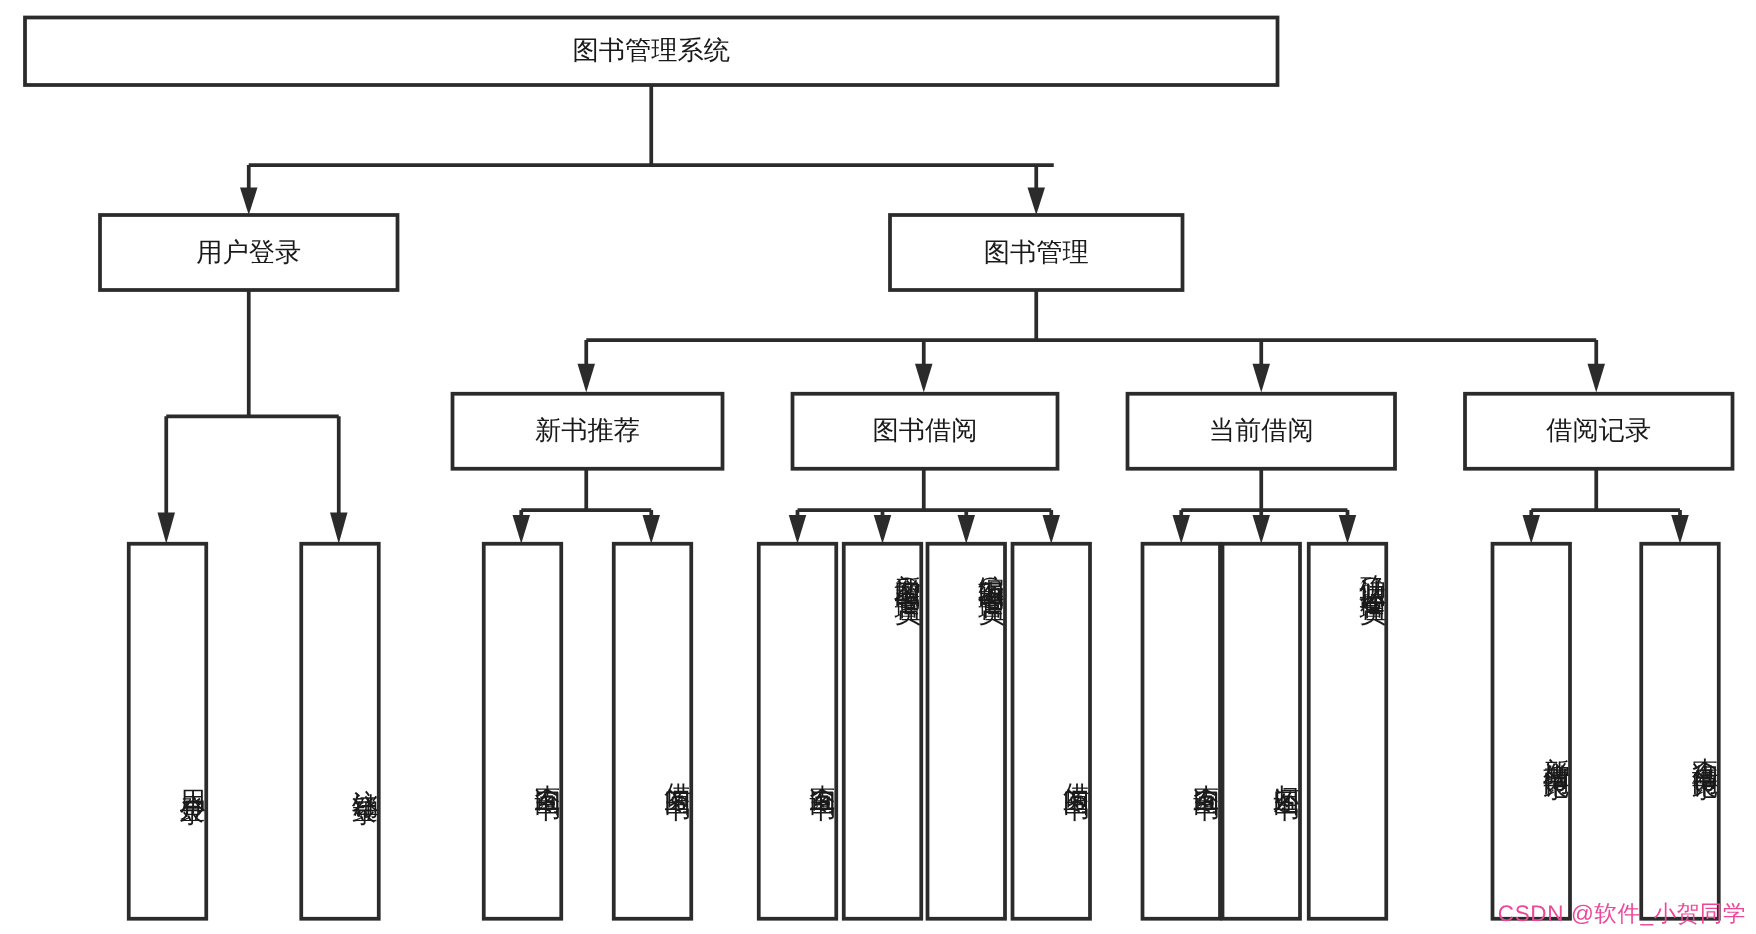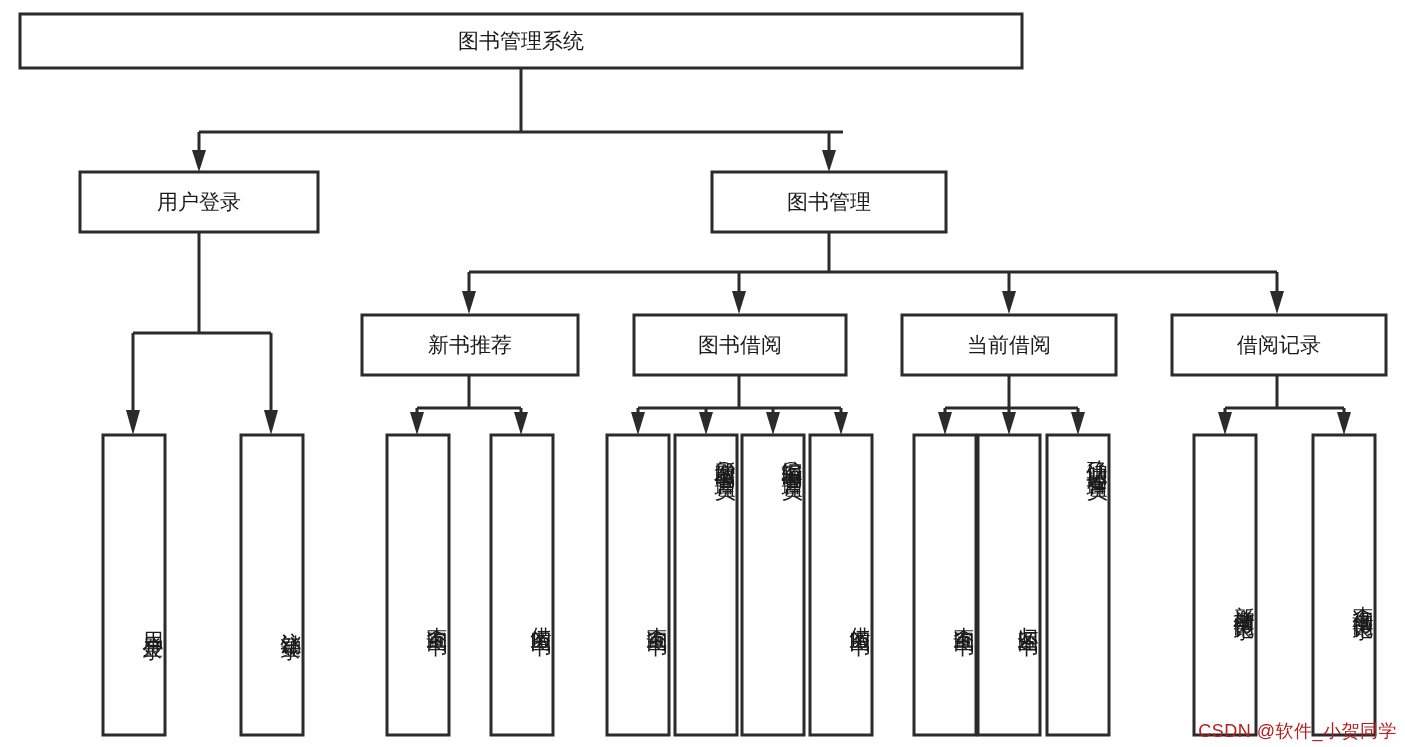--- a/index.html
+++ b/index.html
@@ -60,21 +60,21 @@
     white-space: nowrap;
     text-align: start;
     pointer-events: none;
   }
   .watermark {
     position: absolute;
     right: 8px;
     bottom: 4px;
     font-family: "Liberation Sans", "DejaVu Sans", sans-serif;
     font-size: 18px;
-    color: #b91c1c;
+    color: #ec4899;
     white-space: nowrap;
     letter-spacing: 0.5px;
   }
 </style>
 </head>
 <body>
 
 <div id="diagram-root">
 
   <svg id="flow" viewBox="0 0 1405 747" xmlns="http://www.w3.org/2000/svg">

